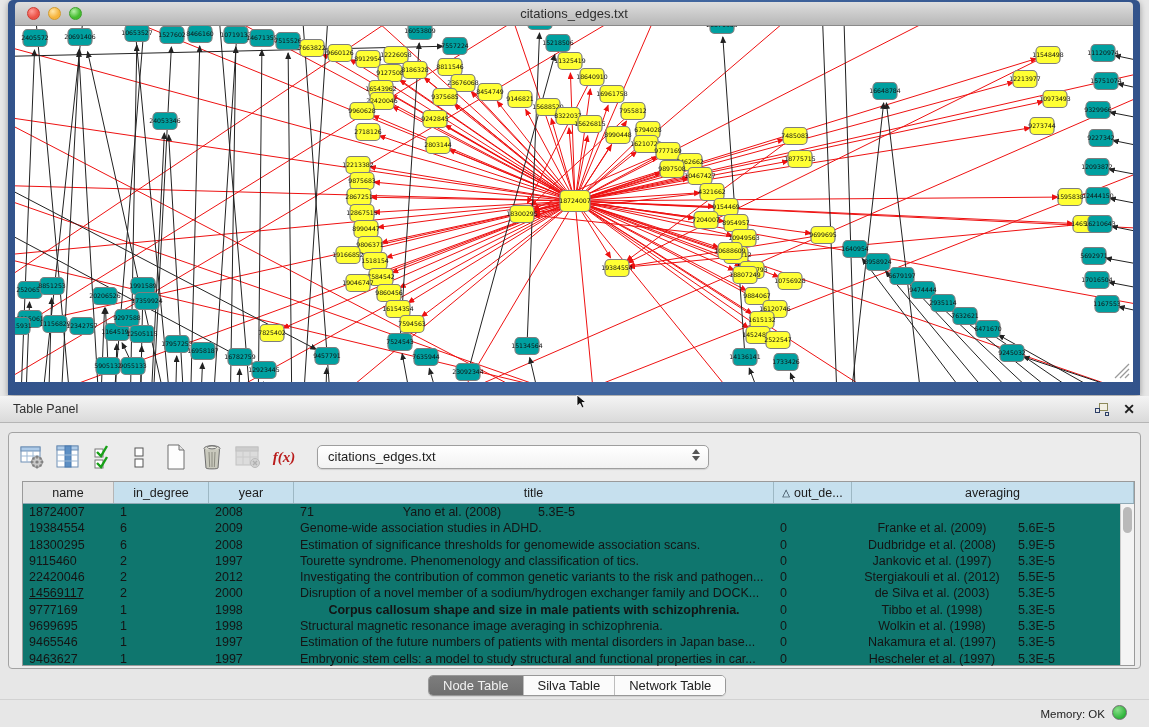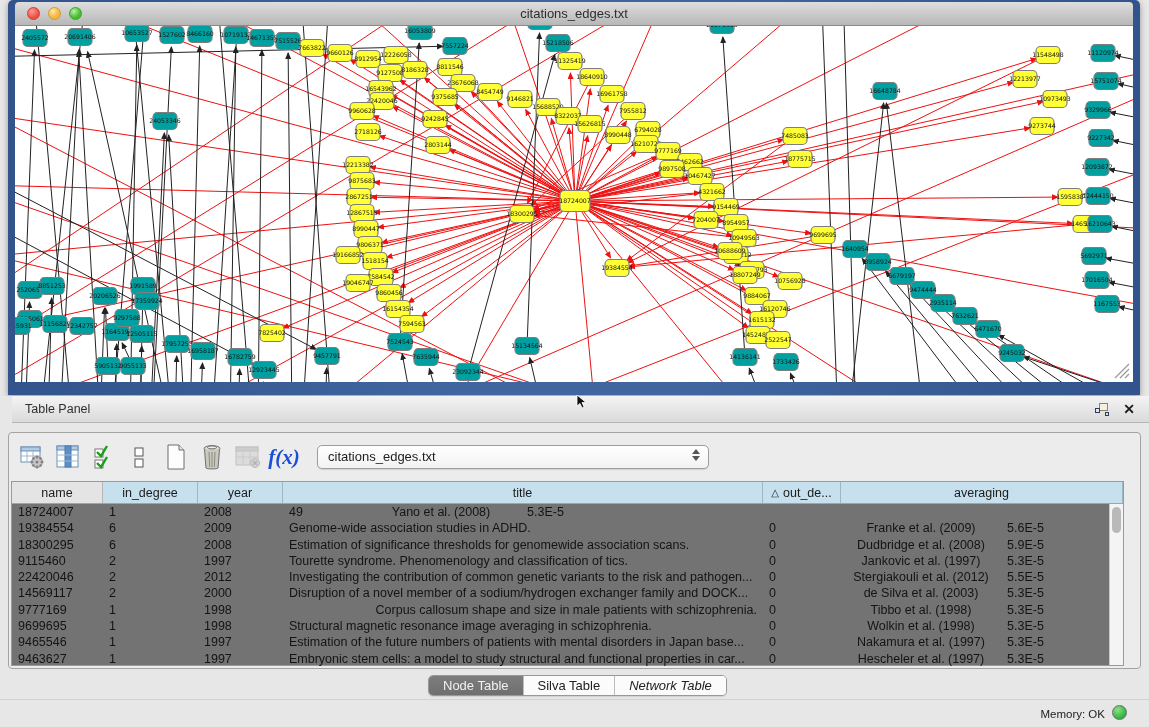--- a/index.html
+++ b/index.html
@@ -20,66 +20,66 @@
   .light.g { background:radial-gradient(circle at 35% 30%,#b6f0a8,#45bd2f 60%); border:1px solid #3da02c; }
   .win-title { position:absolute; left:0; right:0; top:4px; text-align:center;
     font-size:13px; color:#2e2e2e; }
   .canvas { position:relative; width:1118px; height:356px; background:#fff; overflow:hidden; }
   .canvas svg.net { position:absolute; left:0; top:0; }
   .node-label { font-family:"DejaVu Sans", sans-serif; font-size:6.2px; fill:#111; }
 
   .mouse-cursor { position:absolute; left:576px; top:395px; width:12px; height:14px; z-index:50; }
 
   
-  .table-panel { position:absolute; left:0; top:396px; width:1149px; height:331px; background:#e7e7e7;padding-left:12px; }
+  .table-panel { position:absolute; left:0; top:396px; width:1149px; height:331px; background:#e7e7e7; }
   .tp-header { height:27px; background:linear-gradient(#f4f4f4,#dadada); border-bottom:1px solid #b5b5b5;
     position:relative; }
   .tp-title { position:absolute; left:13px; top:6px; font-size:12.5px; color:#2f2f2f; }
   .tp-float { position:absolute; right:40px; top:7px; width:14px; height:13px; cursor:default; }
   .tp-float .sq1 { position:absolute; left:4px; top:0; width:9px; height:8px; border:1px solid #8d8a5a; background:#f2f0e4; }
   .tp-float .sq2 { position:absolute; left:0; top:5px; width:5px; height:5px; border:1px solid #2c3e66; }
   .tp-float .sq3 { position:absolute; right:0; bottom:0; width:4px; height:4px; border:1px solid #2c3e66; }
   .tp-close { position:absolute; right:14px; top:5px; font-size:14px; font-weight:bold; color:#1c1c1c; }
 
   .tp-box { position:absolute; left:8px; top:36px; width:1133px; height:237px;
     border:1px solid #a3a3a3; border-radius:4px; background:#ececec; }
   .toolbar { position:absolute; left:10px; top:6px; height:36px; display:flex; align-items:center; gap:10px; }
   .tool { width:26px; height:26px; display:flex; align-items:center; justify-content:center; }
-  .fx { font-family:"Liberation Serif", serif; font-style:italic; font-weight:bold; font-size:21px; color:#1d4ed8; }
+  .fx { font-family:"Liberation Serif", serif; font-style:italic; font-weight:bold; font-size:15px; color:#b91c1c; }
   .selector { margin-left:10px; width:392px; height:24px; background:linear-gradient(#ffffff,#f2f2f2);
     border:1px solid #9e9e9e; border-radius:5px; position:relative; font-size:13px; color:#1d1d1d;
     line-height:22px; padding-left:10px; box-shadow:0 1px 1px rgba(0,0,0,.12); }
   .selector .arrows { position:absolute; right:8px; top:3px; display:flex; flex-direction:column; gap:2px; }
   .selector .arrows i { width:0; height:0; border-left:4px solid transparent; border-right:4px solid transparent; display:block; }
   .selector .arrows i.up { border-bottom:5px solid #555; }
   .selector .arrows i.dn { border-top:5px solid #555; }
 
   
-  .grid { position:absolute; left:2px; top:48px; width:1113px; height:185px; background:#737373;
+  .grid { position:absolute; left:13px; top:48px; width:1113px; height:185px; background:#0f766e;
     border:1px solid #9a9a9a; font-size:12.5px; color:#141414; }
   .hdr { display:flex; height:22px; border-bottom:1px solid #8fa9b5; }
   .hcell { border-right:1px solid #9db8c4; background:#c6e0ee; display:flex; align-items:center;
     justify-content:center; font-size:12.5px; color:#1b1b1b; overflow:hidden; white-space:nowrap; }
   .hcell.gray { background:#e4e4e4; border-right:1px solid #b5b5b5; }
   .hcell .sort { font-size:10px; margin-right:4px; color:#123; }
   .rows { position:relative; }
   .trow { display:flex; height:16.3px; line-height:16.3px; white-space:nowrap; }
   .tcell { overflow:hidden; text-overflow:clip; padding:0 6px; }
   .vscroll { position:absolute; right:0px; top:22px; bottom:0; width:14px; background:#f4f4f4;
     border-left:1px solid #c9c9c9; }
   .vthumb { position:absolute; left:2px; top:3px; width:9px; height:26px; background:#b9b9b9; border-radius:5px; }
 
   
   .tabbar { position:absolute; left:0; top:277px; width:100%; height:26px; }
   .segments { position:absolute; left:428px; top:2px; display:flex; height:21px;
     border:1px solid #989898; border-radius:5px; overflow:hidden; background:#fbfbfb;
     box-shadow:0 1px 1px rgba(0,0,0,.1); }
   .seg { padding:0 14px; font-size:13px; line-height:20px; color:#222; background:#fbfbfb;
     border-right:1px solid #bdbdbd; }
-  .seg:last-child { border-right:none;font-style:italic; }
+  .seg:last-child { border-right:none; }
   .seg.sel { background:linear-gradient(#7d7d7d,#6f6f6f); color:#f1f1f1; }
 
   
   .statusbar { position:absolute; left:0; top:303px; width:100%; height:28px; border-top:1px solid #d2d2d2; }
   .mem { position:absolute; right:44px; top:8px; font-size:11.5px; color:#222; }
   .memdot { position:absolute; right:22px; top:5px; width:15px; height:15px; border-radius:50%;
     background:radial-gradient(circle at 35% 30%,#8ae08a,#2eb53a 70%); border:1px solid #6d6d6d; }
 
   
   svg.icon { display:block; }
@@ -935,21 +935,21 @@
           </div>
           <div class="hcell" style="flex: 1 1 0%;">
             <span>averaging</span>
           </div>
         </div>
       <div class="rows" id="table-rows">
           <div class="trow">
             <div class="tcell" style="width: 91px; text-align: left;">18724007</div>
             <div class="tcell" style="width: 95px; text-align: left;">1</div>
             <div class="tcell" style="width: 85px; text-align: left;">2008</div>
-            <div class="tcell" style="width: 78px; text-align: left;">49</div>
+            <div class="tcell" style="width: 78px; text-align: left;">71</div>
             <div class="tcell" style="width: 160px; text-align: center;">Yano et al. (2008)</div>
             <div class="tcell" style="flex: 1 1 0%; text-align: left;">5.3E-5</div>
           </div>
           <div class="trow">
             <div class="tcell" style="width: 91px; text-align: left;">19384554</div>
             <div class="tcell" style="width: 95px; text-align: left;">6</div>
             <div class="tcell" style="width: 85px; text-align: left;">2009</div>
             <div class="tcell" style="width: 480px; text-align: left;">Genome-wide association studies in ADHD.</div>
             <div class="tcell" style="width: 78px; text-align: left;">0</div>
             <div class="tcell" style="width: 160px; text-align: center;">Franke et al. (2009)</div>
@@ -976,33 +976,33 @@
           <div class="trow">
             <div class="tcell" style="width: 91px; text-align: left;">22420046</div>
             <div class="tcell" style="width: 95px; text-align: left;">2</div>
             <div class="tcell" style="width: 85px; text-align: left;">2012</div>
             <div class="tcell" style="width: 480px; text-align: left;">Investigating the contribution of common genetic variants to the risk and pathogen...</div>
             <div class="tcell" style="width: 78px; text-align: left;">0</div>
             <div class="tcell" style="width: 160px; text-align: center;">Stergiakouli et al. (2012)</div>
             <div class="tcell" style="flex: 1 1 0%; text-align: left;">5.5E-5</div>
           </div>
           <div class="trow">
-            <div class="tcell" style="width: 91px; text-align: left;">14569117</div>
+            <div class="tcell" style="width: 91px; text-align: left; text-decoration: underline;">14569117</div>
             <div class="tcell" style="width: 95px; text-align: left;">2</div>
             <div class="tcell" style="width: 85px; text-align: left;">2000</div>
             <div class="tcell" style="width: 480px; text-align: left;">Disruption of a novel member of a sodium/hydrogen exchanger family and DOCK...</div>
             <div class="tcell" style="width: 78px; text-align: left;">0</div>
             <div class="tcell" style="width: 160px; text-align: center;">de Silva et al. (2003)</div>
             <div class="tcell" style="flex: 1 1 0%; text-align: left;">5.3E-5</div>
           </div>
           <div class="trow">
             <div class="tcell" style="width: 91px; text-align: left;">9777169</div>
             <div class="tcell" style="width: 95px; text-align: left;">1</div>
             <div class="tcell" style="width: 85px; text-align: left;">1998</div>
-            <div class="tcell" style="width: 480px; text-align: right;">Corpus callosum shape and size in male patients with schizophrenia.</div>
+            <div class="tcell" style="width: 480px; text-align: center; font-weight: bold;">Corpus callosum shape and size in male patients with schizophrenia.</div>
             <div class="tcell" style="width: 78px; text-align: left;">0</div>
             <div class="tcell" style="width: 160px; text-align: center;">Tibbo et al. (1998)</div>
             <div class="tcell" style="flex: 1 1 0%; text-align: left;">5.3E-5</div>
           </div>
           <div class="trow">
             <div class="tcell" style="width: 91px; text-align: left;">9699695</div>
             <div class="tcell" style="width: 95px; text-align: left;">1</div>
             <div class="tcell" style="width: 85px; text-align: left;">1998</div>
             <div class="tcell" style="width: 480px; text-align: left;">Structural magnetic resonance image averaging in schizophrenia.</div>
             <div class="tcell" style="width: 78px; text-align: left;">0</div>

